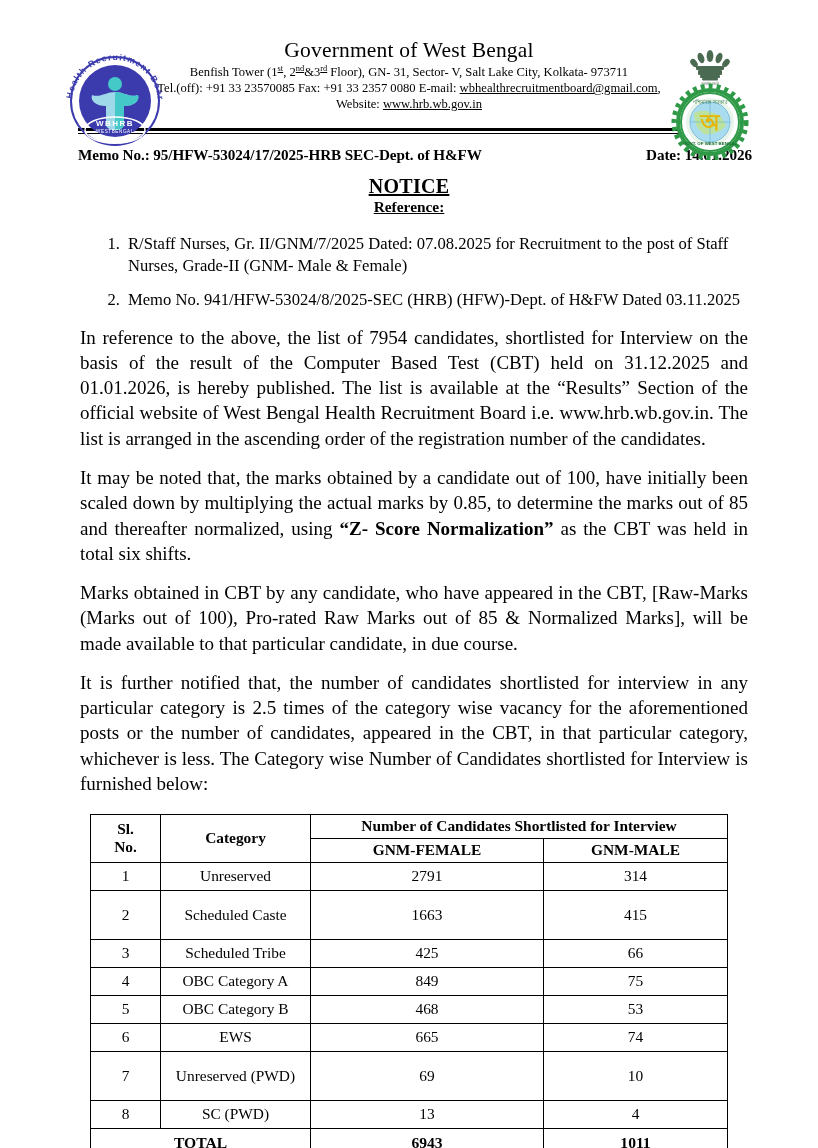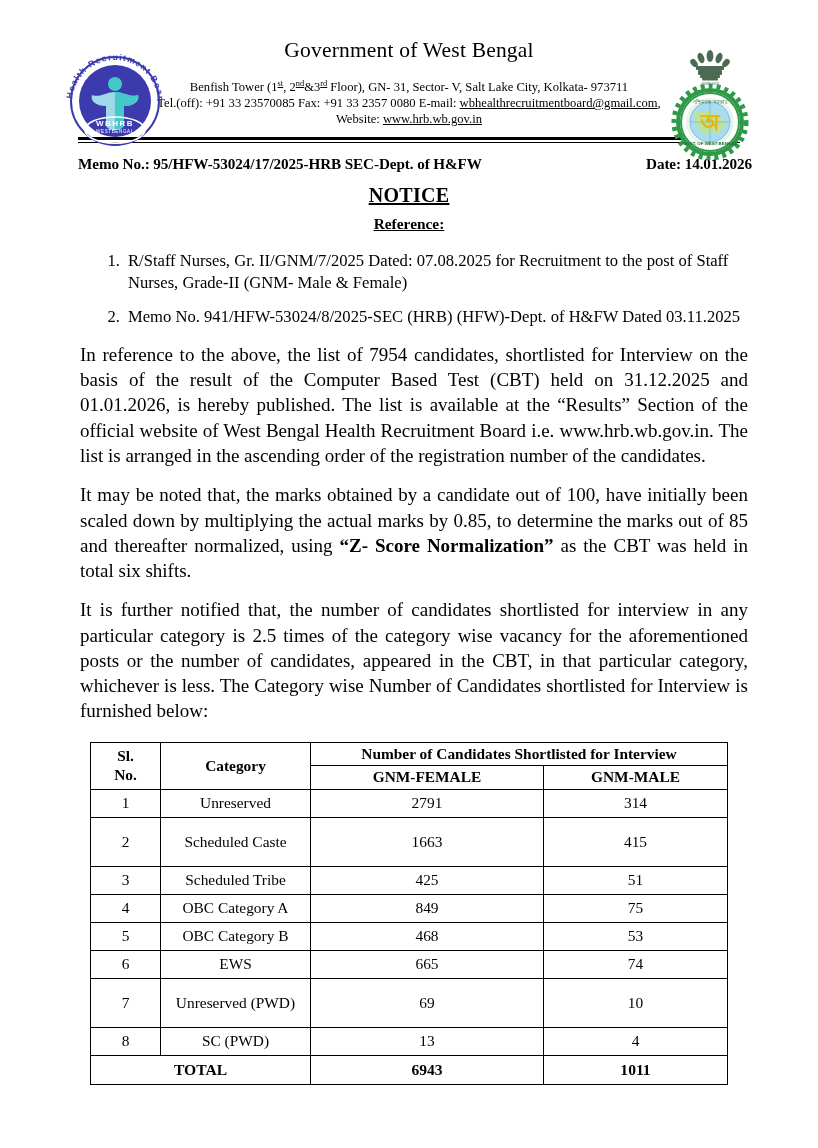--- a/index.html
+++ b/index.html
@@ -32,21 +32,21 @@
     box-sizing: border-box;
   }
   .lh-center {
     text-align: center;
     padding: 0 70px;
   }
   .org-gov {
     font-size: 21.5px;
     letter-spacing: .2px;
     line-height: 1.15;
-    margin-bottom: 16px;
+    margin-bottom: 1px;
   }
   .org-name {
     font-size: 28.5px;
     line-height: 1.12;
     letter-spacing: -.1px;
     margin-bottom: 1px;
     white-space: nowrap;
   }
   .addr-line {
     font-size: 12.6px;
@@ -104,21 +104,21 @@
     font-size: 20px;
     text-decoration: underline;
     margin-top: 11px;
     letter-spacing: .3px;
   }
   .reference-title {
     text-align: center;
     font-weight: bold;
     font-size: 15.4px;
     text-decoration: underline;
-    margin-top: 8px;
+    margin-top: 0;
   }
 
   
   .ref-list {
     margin: 17px 70px 0 128px;
     padding: 0;
     list-style: none;
     font-size: 16.6px;
     line-height: 1.32;
   }
@@ -276,20 +276,21 @@
     <li>
       <span class="num">2.</span>
       <span>Memo No. 941/HFW-53024/8/2025-SEC (HRB) (HFW)-Dept. of H&amp;FW Dated 03.11.2025</span>
     </li>
   </ul>
 
   <p class="para">In reference to the above, the list of 7954 candidates, shortlisted for Interview on the basis of the result of the Computer Based Test (CBT) held on 31.12.2025 and 01.01.2026, is hereby published. The list is available at the “Results” Section of the official website of West Bengal Health Recruitment Board i.e. www.hrb.wb.gov.in. The list is arranged in the ascending order of the registration number of the candidates.</p>
 
   <p class="para"><span>It may be noted that, the marks obtained by a candidate out of 100, have initially been scaled down by multiplying the actual marks by 0.85, to determine the marks out of 85 and thereafter normalized, using </span><b>“Z- Score Normalization”</b><span> as the CBT was held in total six shifts.</span></p>
 
+  <p class="para">Marks obtained in CBT by any candidate, who have appeared in the CBT, [Raw-Marks (Marks out of 100), Pro-rated Raw Marks out of 85 &amp; Normalized Marks], will be made available to that particular candidate, in due course.</p>
 
   <p class="para">It is further notified that, the number of candidates shortlisted for interview in any particular category is 2.5 times of the category wise vacancy for the aforementioned posts or the number of candidates, appeared in the CBT, in that particular category, whichever is less. The Category wise Number of Candidates shortlisted for Interview is furnished below:</p>
 
   <div class="tbl-wrap">
     <table class="data">
       <colgroup>
         <col class="col-sl">
           <col class="col-cat">
           <col class="col-f">
           <col class="col-m">
@@ -318,21 +319,21 @@
         <tr class="r-tall">
           <td class="cell-num">2</td>
           <td class="cell-cat">Scheduled Caste</td>
           <td class="cell-num">1663</td>
           <td class="cell-num">415</td>
         </tr>
         <tr class="r-short">
           <td class="cell-num">3</td>
           <td class="cell-cat">Scheduled Tribe</td>
           <td class="cell-num">425</td>
-          <td class="cell-num">51</td>
+          <td class="cell-num">66</td>
         </tr>
         <tr class="r-short">
           <td class="cell-num">4</td>
           <td class="cell-cat">OBC Category A</td>
           <td class="cell-num">849</td>
           <td class="cell-num">75</td>
         </tr>
         <tr class="r-short">
           <td class="cell-num">5</td>
           <td class="cell-cat">OBC Category B</td>

